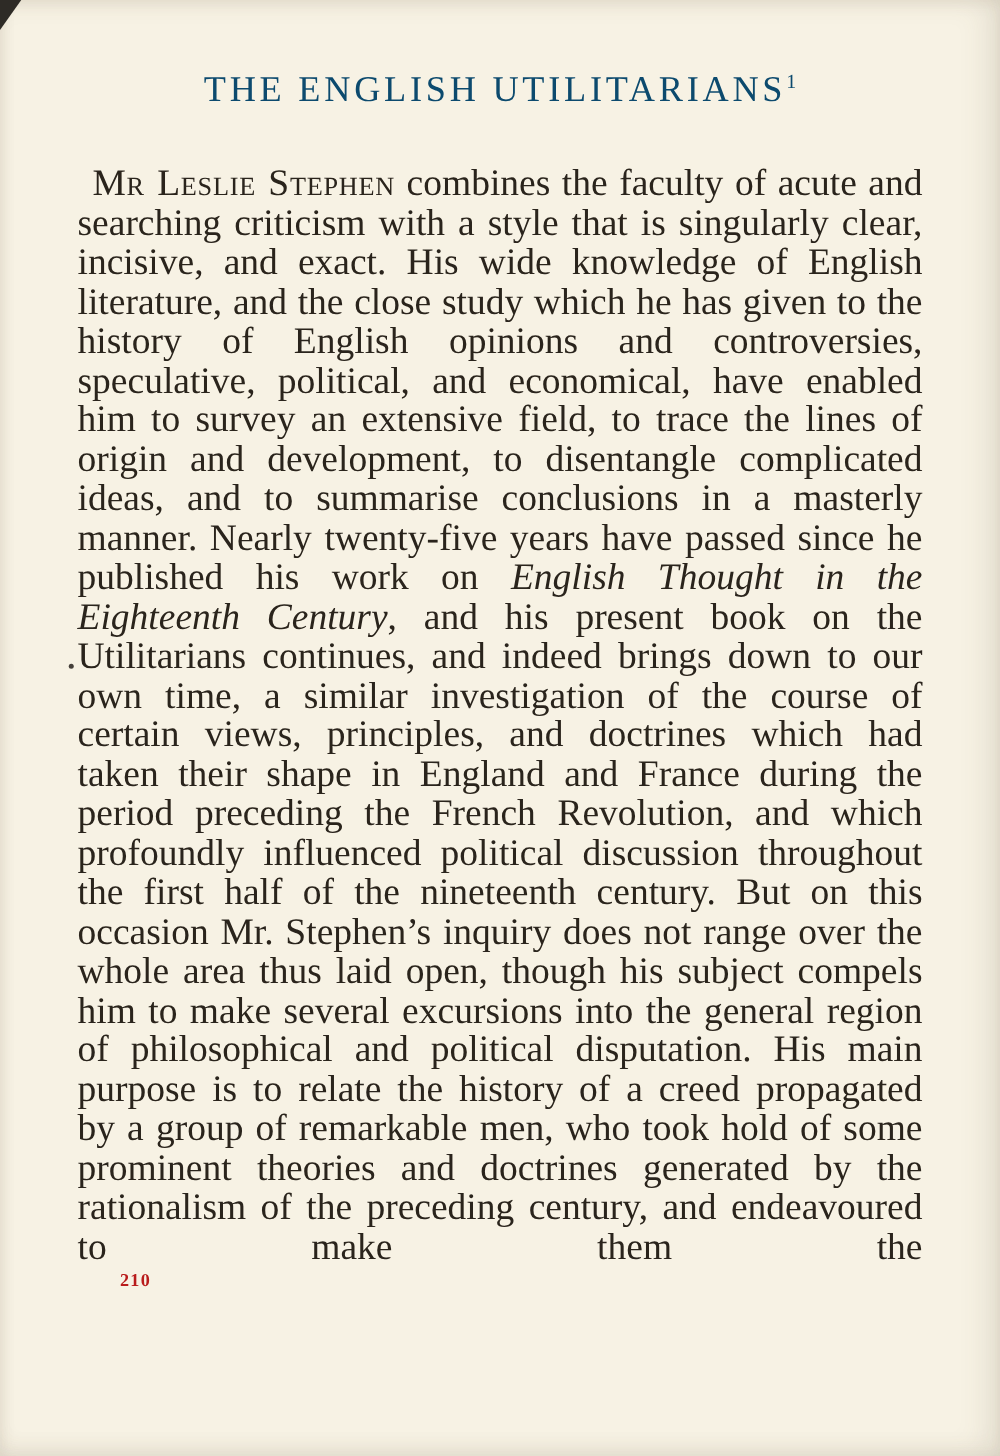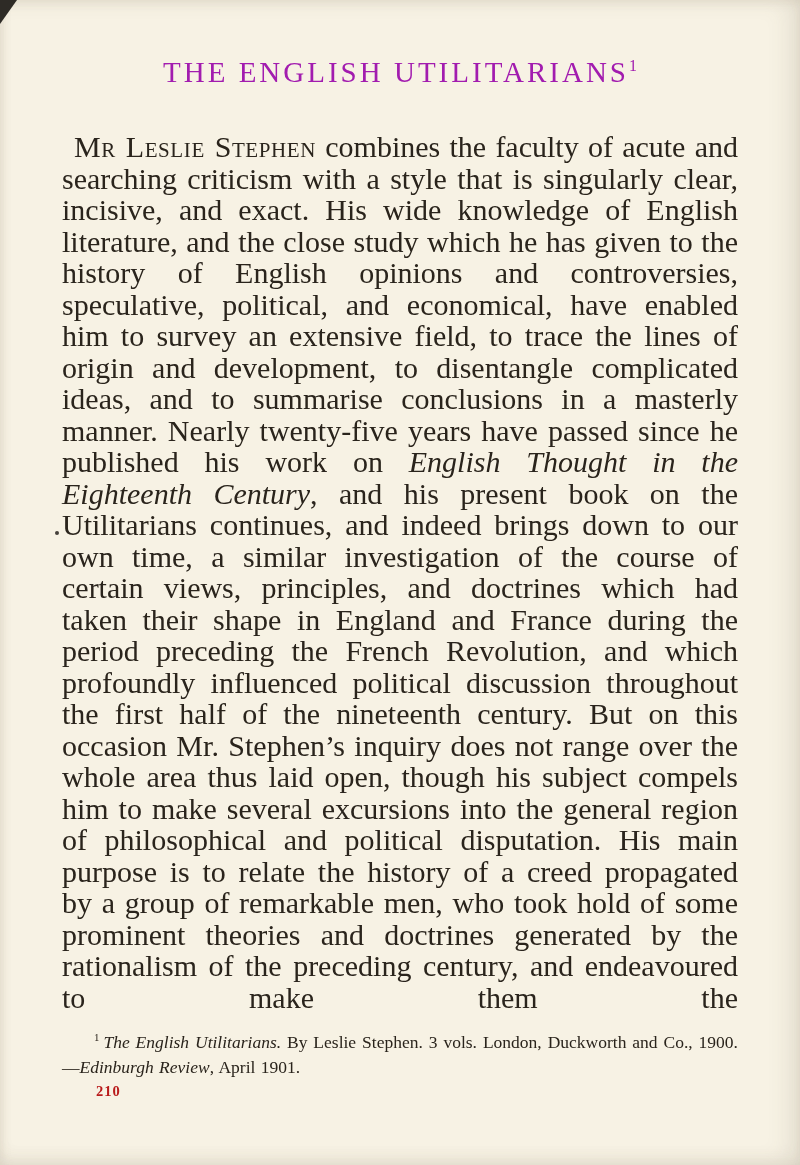--- a/index.html
+++ b/index.html
@@ -39,21 +39,21 @@
     height: 4px;
     border-radius: 50%;
     background: #45403a;
   }
   h1.title {
     margin: 56px 62px 0 62px;
     text-align: center;
     font-size: 29px;
     font-weight: 500;
     letter-spacing: 3px;
-    color: #a21caf;
+    color: #0c4a6e;
     line-height: 1.15;
   }
   h1.title sup.fn-ref {
     font-size: 0.55em;
     letter-spacing: 0;
     vertical-align: super;
   }
   p.body-text {
     margin: 42px 62px 0 62px;
     font-size: 30px;
@@ -94,21 +94,18 @@
 <body>
 
 <div class="page">
 
   <div class="corner-mark"></div>
 
   <h1 class="title"><span>THE ENGLISH UTILITARIANS</span><sup class="fn-ref">1</sup></h1>
 
   <p class="body-text"><span class="seg-smallcaps">Mr Leslie Stephen</span><span class="seg-normal"> combines the faculty of acute and searching criticism with a style that is singularly clear, incisive, and exact. His wide knowledge of English literature, and the close study which he has given to the history of English opinions and controversies, speculative, political, and economical, have enabled him to survey an extensive field, to trace the lines of origin and development, to disentangle complicated ideas, and to summarise conclusions in a masterly manner. Nearly twenty-five years have passed since he published his work on </span><span class="seg-italic">English Thought in the Eighteenth Century</span><span class="seg-normal">, and his present book on the Utilitarians continues, and indeed brings down to our own time, a similar investigation of the course of certain views, principles, and doctrines which had taken their shape in England and France during the period preceding the French Revolution, and which profoundly influenced political discussion throughout the first half of the nineteenth century. But on this occasion Mr. Stephen’s inquiry does not range over the whole area thus laid open, though his subject compels him to make several excursions into the general region of philosophical and political disputation. His main purpose is to relate the history of a creed propagated by a group of remarkable men, who took hold of some prominent theories and doctrines generated by the rationalism of the preceding century, and endeavoured to make them the</span></p>
 
-  <div class="footnote">
-    <sup class="fn-marker">1</sup><span><span class="seg-italic">The English Utilitarians.</span><span class="seg-normal"> By Leslie Stephen. 3 vols. London, Duckworth and Co., 1900.—</span><span class="seg-italic">Edinburgh Review</span><span class="seg-normal">, April 1901.</span></span>
-  </div>
 
   <div class="page-number">210</div>
 
   <div class="ink-speck"></div>
 
 </div>
 
 </body></html>

